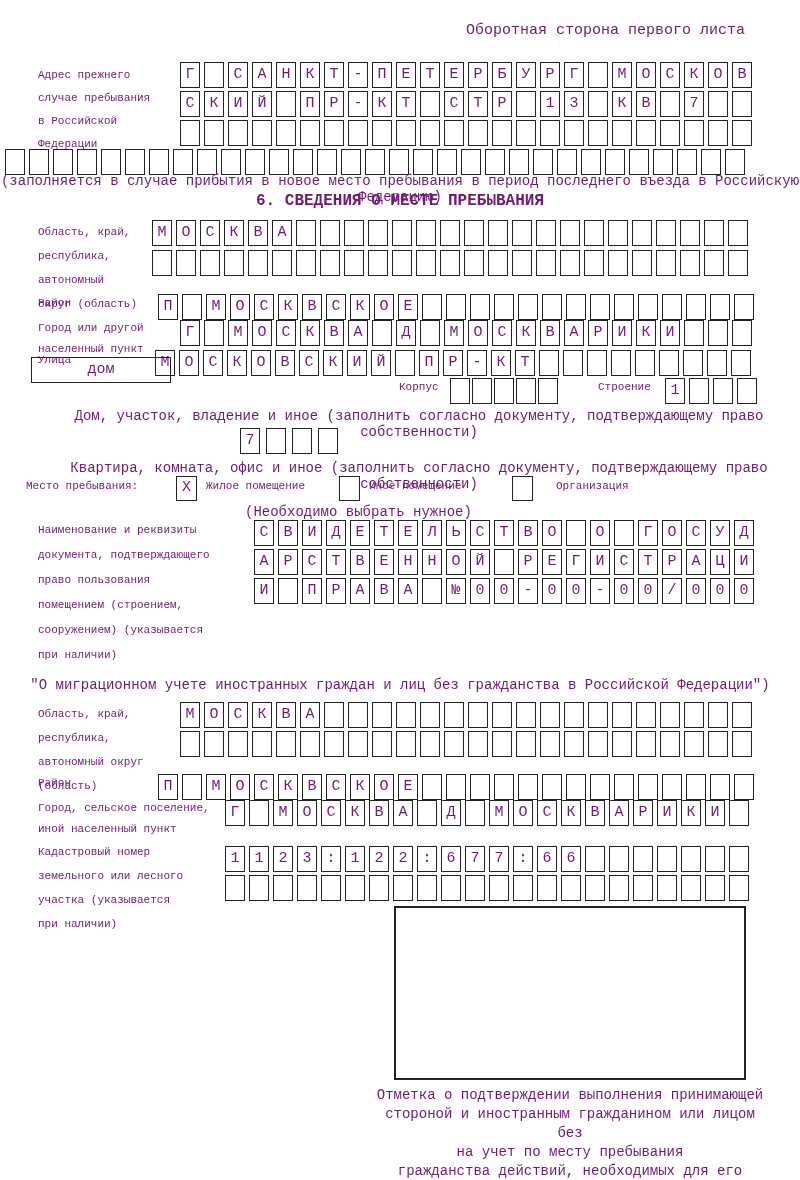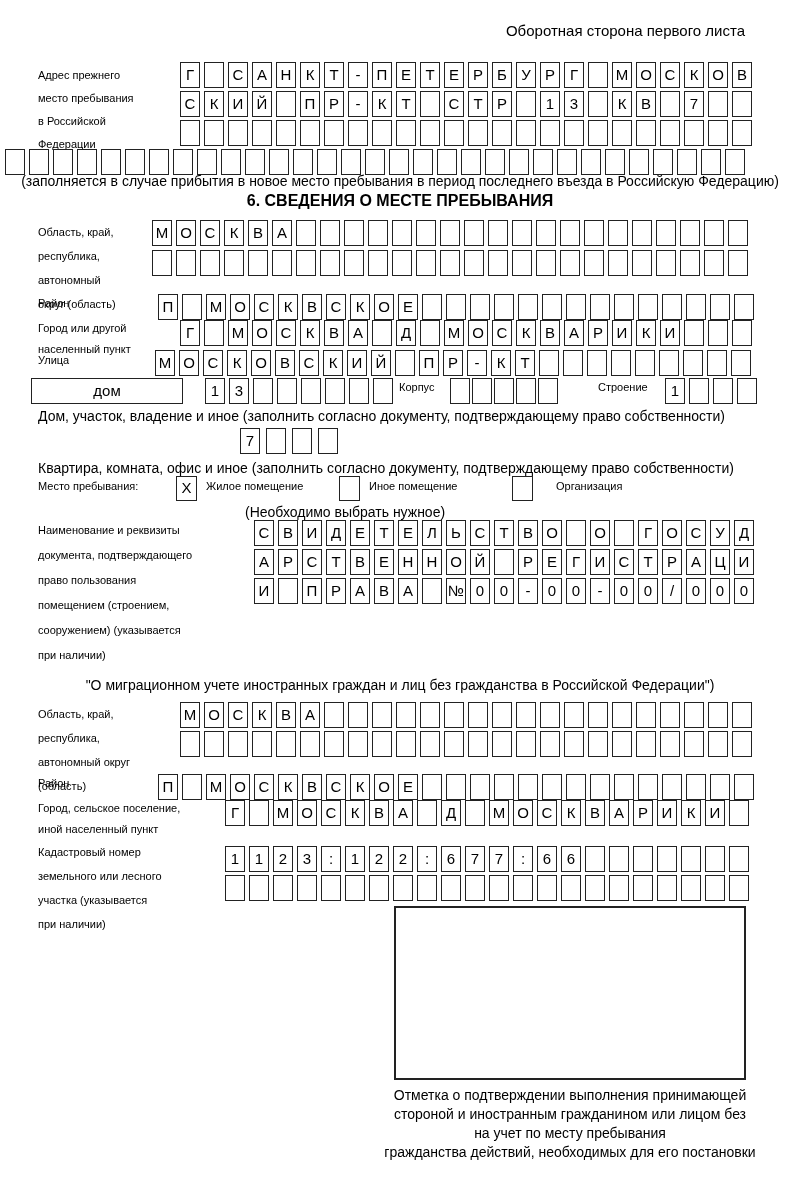--- a/index.html
+++ b/index.html
@@ -1,17 +1,17 @@
 <!DOCTYPE html>
 <html><head>
 <meta charset="utf-8">
 <style>
   html,body{margin:0;padding:0;background:#fff;}
   .sheet{position:relative;width:800px;height:1180px;background:#ffffff;
-         font-family:Liberation Sans, sans-serif;color:#000000;overflow:hidden;}
+         font-family:Liberation Mono, monospace;color:#701a75;overflow:hidden;}
   .row{position:absolute;white-space:nowrap;}
   .cell{display:inline-block;box-sizing:border-box;width:20px;height:26px;
         border:1.6px solid #222;margin-right:4px;text-align:center;
         font-size:15px;line-height:23px;vertical-align:top;}
   .p22 .cell{margin-right:2px;}
   .p26 .cell{margin-right:6px;}
   .widebox{position:absolute;box-sizing:border-box;height:26px;border:1.6px solid #222;
            text-align:center;font-size:15px;line-height:23px;}
   .lbl{position:absolute;font-size:11px;}
   .cap{position:absolute;font-size:14px;text-align:center;}
@@ -28,21 +28,21 @@
 </style>
 </head>
 <body>
 
 <div class="sheet">
 
   <div class="hdr">Оборотная сторона первого листа</div>
 
   <div class="lbl" style="left:38px;top:64px;line-height:23px">
     <div>Адрес прежнего</div>
-    <div>место пребывания</div>
+    <div>случае пребывания</div>
     <div>в Российской</div>
     <div>Федерации</div>
   </div>
   <div class="row" style="left:180px;top:62px"><span class="cell">Г</span><span class="cell"></span><span class="cell">С</span><span class="cell">А</span><span class="cell">Н</span><span class="cell">К</span><span class="cell">Т</span><span class="cell">-</span><span class="cell">П</span><span class="cell">Е</span><span class="cell">Т</span><span class="cell">Е</span><span class="cell">Р</span><span class="cell">Б</span><span class="cell">У</span><span class="cell">Р</span><span class="cell">Г</span><span class="cell"></span><span class="cell">М</span><span class="cell">О</span><span class="cell">С</span><span class="cell">К</span><span class="cell">О</span><span class="cell">В</span></div>
   <div class="row" style="left:180px;top:91px"><span class="cell">С</span><span class="cell">К</span><span class="cell">И</span><span class="cell">Й</span><span class="cell"></span><span class="cell">П</span><span class="cell">Р</span><span class="cell">-</span><span class="cell">К</span><span class="cell">Т</span><span class="cell"></span><span class="cell">С</span><span class="cell">Т</span><span class="cell">Р</span><span class="cell"></span><span class="cell">1</span><span class="cell">3</span><span class="cell"></span><span class="cell">К</span><span class="cell">В</span><span class="cell"></span><span class="cell">7</span><span class="cell"></span><span class="cell"></span></div>
   <div class="row" style="left:180px;top:120px"><span class="cell"></span><span class="cell"></span><span class="cell"></span><span class="cell"></span><span class="cell"></span><span class="cell"></span><span class="cell"></span><span class="cell"></span><span class="cell"></span><span class="cell"></span><span class="cell"></span><span class="cell"></span><span class="cell"></span><span class="cell"></span><span class="cell"></span><span class="cell"></span><span class="cell"></span><span class="cell"></span><span class="cell"></span><span class="cell"></span><span class="cell"></span><span class="cell"></span><span class="cell"></span><span class="cell"></span></div>
   <div class="row" style="left:5px;top:149px"><span class="cell"></span><span class="cell"></span><span class="cell"></span><span class="cell"></span><span class="cell"></span><span class="cell"></span><span class="cell"></span><span class="cell"></span><span class="cell"></span><span class="cell"></span><span class="cell"></span><span class="cell"></span><span class="cell"></span><span class="cell"></span><span class="cell"></span><span class="cell"></span><span class="cell"></span><span class="cell"></span><span class="cell"></span><span class="cell"></span><span class="cell"></span><span class="cell"></span><span class="cell"></span><span class="cell"></span><span class="cell"></span><span class="cell"></span><span class="cell"></span><span class="cell"></span><span class="cell"></span><span class="cell"></span><span class="cell"></span></div>
   <div class="cap center" style="top:173px">(заполняется в случае прибытия в новое место пребывания в период последнего въезда в Российскую Федерацию)</div>
 
   <div class="cap center bold t16" style="top:192px">6. СВЕДЕНИЯ О МЕСТЕ ПРЕБЫВАНИЯ</div>
@@ -61,32 +61,31 @@
 
   <div class="lbl" style="left:38px;top:318px;line-height:21px">
     <div>Город или другой</div>
     <div>населенный пункт</div>
   </div>
   <div class="row" style="left:180px;top:320px"><span class="cell">Г</span><span class="cell"></span><span class="cell">М</span><span class="cell">О</span><span class="cell">С</span><span class="cell">К</span><span class="cell">В</span><span class="cell">А</span><span class="cell"></span><span class="cell">Д</span><span class="cell"></span><span class="cell">М</span><span class="cell">О</span><span class="cell">С</span><span class="cell">К</span><span class="cell">В</span><span class="cell">А</span><span class="cell">Р</span><span class="cell">И</span><span class="cell">К</span><span class="cell">И</span><span class="cell"></span><span class="cell"></span><span class="cell"></span></div>
 
   <div class="lbl" style="left:38px;top:354px">Улица</div>
   <div class="row" style="left:155px;top:350px"><span class="cell">М</span><span class="cell">О</span><span class="cell">С</span><span class="cell">К</span><span class="cell">О</span><span class="cell">В</span><span class="cell">С</span><span class="cell">К</span><span class="cell">И</span><span class="cell">Й</span><span class="cell"></span><span class="cell">П</span><span class="cell">Р</span><span class="cell">-</span><span class="cell">К</span><span class="cell">Т</span><span class="cell"></span><span class="cell"></span><span class="cell"></span><span class="cell"></span><span class="cell"></span><span class="cell"></span><span class="cell"></span><span class="cell"></span><span class="cell"></span></div>
 
-  <div class="widebox" style="left:31px;top:378px;width:152px">дом</div>
-  <div class="row" style="left:205px;top:378px"><span class="cell">1</span><span class="cell">3</span><span class="cell"></span><span class="cell"></span><span class="cell"></span><span class="cell"></span><span class="cell"></span><span class="cell"></span></div>
+  <div class="widebox" style="left:31px;top:357px;width:140px">дом</div>
   <div class="lbl" style="left:399px;top:381px">Корпус</div>
   <div class="row p22" style="left:450px;top:378px"><span class="cell"></span><span class="cell"></span><span class="cell"></span><span class="cell"></span><span class="cell"></span></div>
   <div class="lbl" style="left:598px;top:381px">Строение</div>
   <div class="row" style="left:665px;top:378px"><span class="cell">1</span><span class="cell"></span><span class="cell"></span><span class="cell"></span></div>
   <div class="cap" style="left:38px;top:408px">Дом, участок, владение и иное (заполнить согласно документу, подтверждающему право собственности)</div>
 
   <div class="row p26" style="left:240px;top:428px"><span class="cell">7</span><span class="cell"></span><span class="cell"></span><span class="cell"></span></div>
   <div class="cap" style="left:38px;top:460px">Квартира, комната, офис и иное (заполнить согласно документу, подтверждающему право собственности)</div>
 
-  <div class="lbl" style="left:38px;top:480px">Место пребывания:</div>
+  <div class="lbl" style="left:26px;top:480px">Место пребывания:</div>
   <div class="cb" style="left:176px;top:476px">X</div>
   <div class="lbl" style="left:206px;top:480px">Жилое помещение</div>
   <div class="cb" style="left:339px;top:476px"></div>
   <div class="lbl" style="left:369px;top:480px">Иное помещение</div>
   <div class="cb" style="left:512px;top:476px"></div>
   <div class="lbl" style="left:556px;top:480px">Организация</div>
   <div class="cap" style="left:245px;top:504px">(Необходимо выбрать нужное)</div>
 
   <div class="lbl" style="left:38px;top:518px;line-height:25px">
     <div>Наименование и реквизиты</div>

